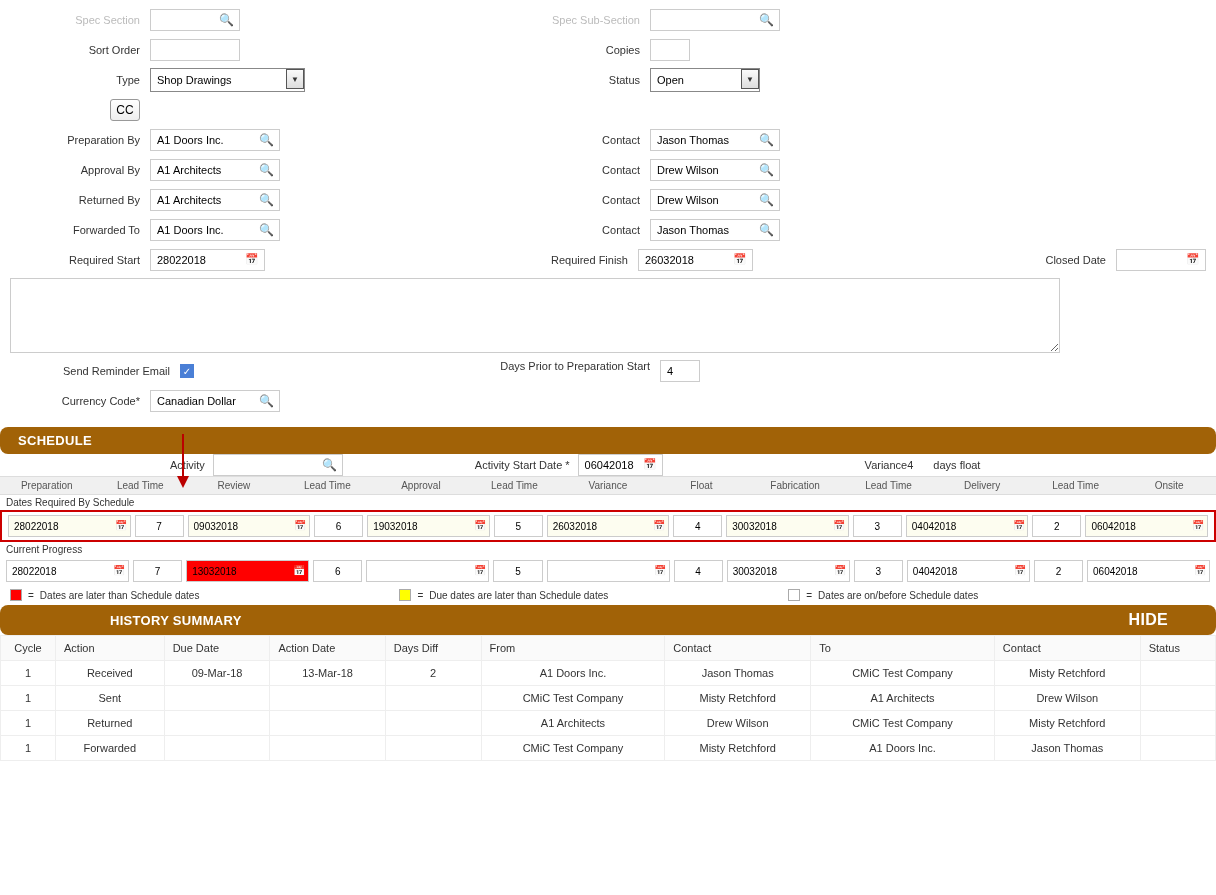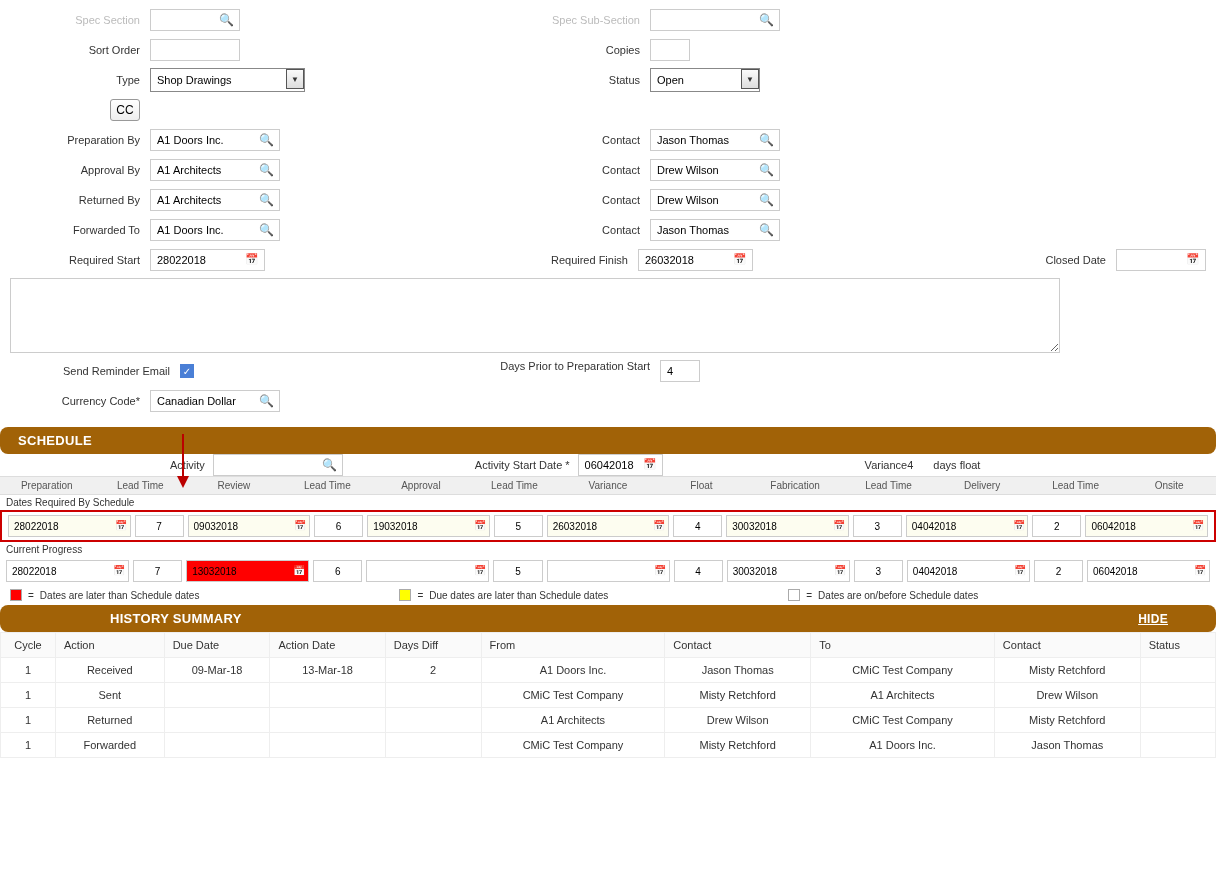--- a/index.html
+++ b/index.html
@@ -19,21 +19,21 @@
   .select-box { height: 24px; width: 155px; border: 1px solid #888; padding: 2px 22px 2px 6px; font-size: 11px; background: #fff; }
   .select-arrow { position: absolute; right: 1px; top: 1px; width: 18px; height: 20px; border: 1px solid #555; background: linear-gradient(#fafafa,#ddd); display: flex; align-items: center; justify-content: center; font-size: 8px; cursor: pointer; }
   .cc-btn { width: 30px; height: 22px; border: 1px solid #999; background: linear-gradient(#fff,#eee); border-radius: 3px; cursor: pointer; font-size: 12px; margin-left: 10px; }
   .date-wrap { position: relative; }
   .date-input { height: 22px; width: 115px; border: 1px solid #ccc; padding: 2px 24px 2px 6px; font-size: 11px; }
   .cal-icon { position: absolute; right: 6px; top: 4px; color: #888; cursor: pointer; font-size: 11px; }
   .textarea-input { width: 1050px; height: 75px; border: 1px solid #ccc; resize: both; font-size: 11px; padding: 4px; }
   .chk { width: 14px; height: 14px; background: #4a7fd6; border: 1px solid #4a7fd6; color: #fff; font-size: 10px; display: inline-flex; align-items: center; justify-content: center; cursor: pointer; }
   .section-bar { background: #a16207; color: #fff; font-weight: bold; padding: 6px 18px; font-size: 13px; letter-spacing: 0.3px; border-radius: 8px; }
   .section-bar.history { display: flex; justify-content: space-between; align-items: center; padding-left: 110px; }
-  .hide-link { color: #fff; text-decoration: underline; cursor: pointer; font-size: 12px; padding-right: 30px; }
+  .hide-link { color: #fff; cursor: pointer; font-size: 16px; padding-right: 30px; }
   .sched-header-row { display: flex; background: #f0f0f0; border-top: 1px solid #ddd; border-bottom: 1px solid #ddd; }
   .sched-header-row > div { flex: 1; text-align: center; padding: 3px 2px; font-size: 10px; color: #555; }
   .sched-label-row { padding: 2px 6px; font-size: 10px; color: #333; }
   .sched-data-row { display: flex; padding: 3px 4px; }
   .sched-data-row.highlighted { border: 2px solid #c00; }
   .sched-cell { flex: 1; padding: 0 2px; }
   .sched-date { position: relative; }
   .sched-date input { width: 100%; height: 22px; border: 1px solid #ccc; padding: 2px 20px 2px 5px; font-size: 10px; background: #fdfdf0; }
   .sched-date .cal { position: absolute; right: 5px; top: 5px; color: #888; font-size: 10px; }
   .sched-lt input { width: 100%; height: 22px; border: 1px solid #ccc; text-align: center; font-size: 10px; }

